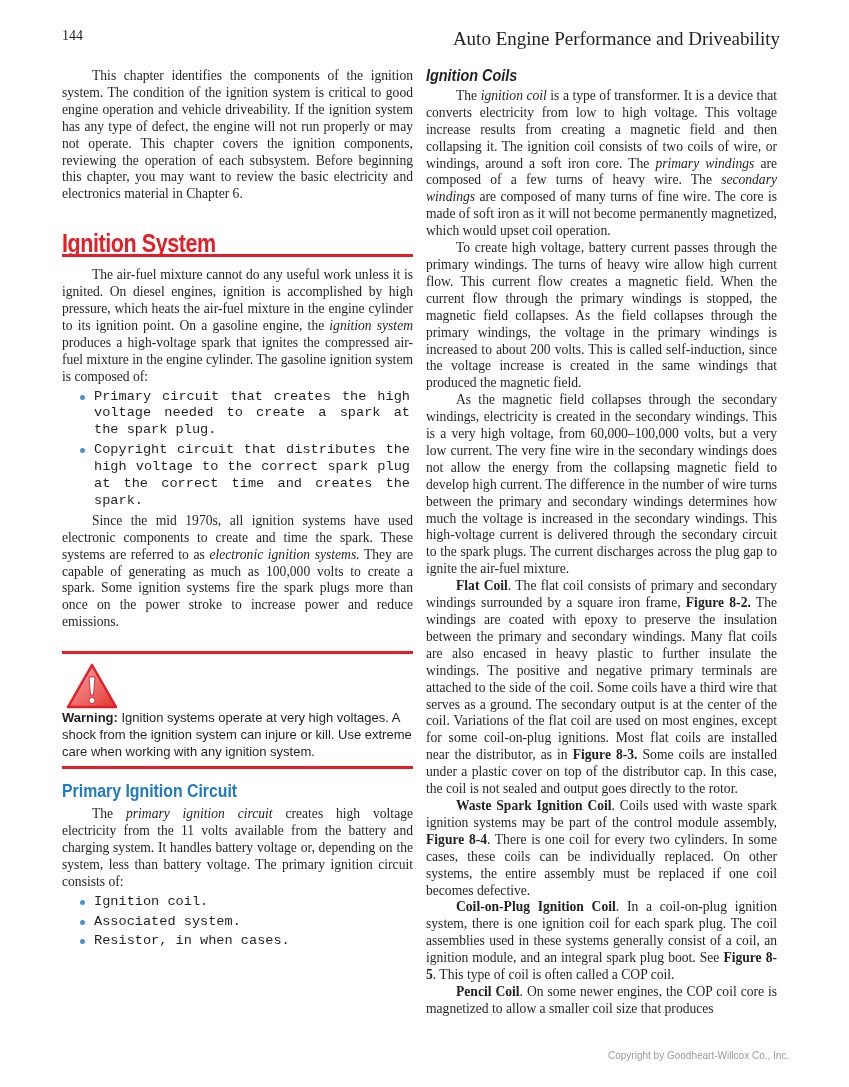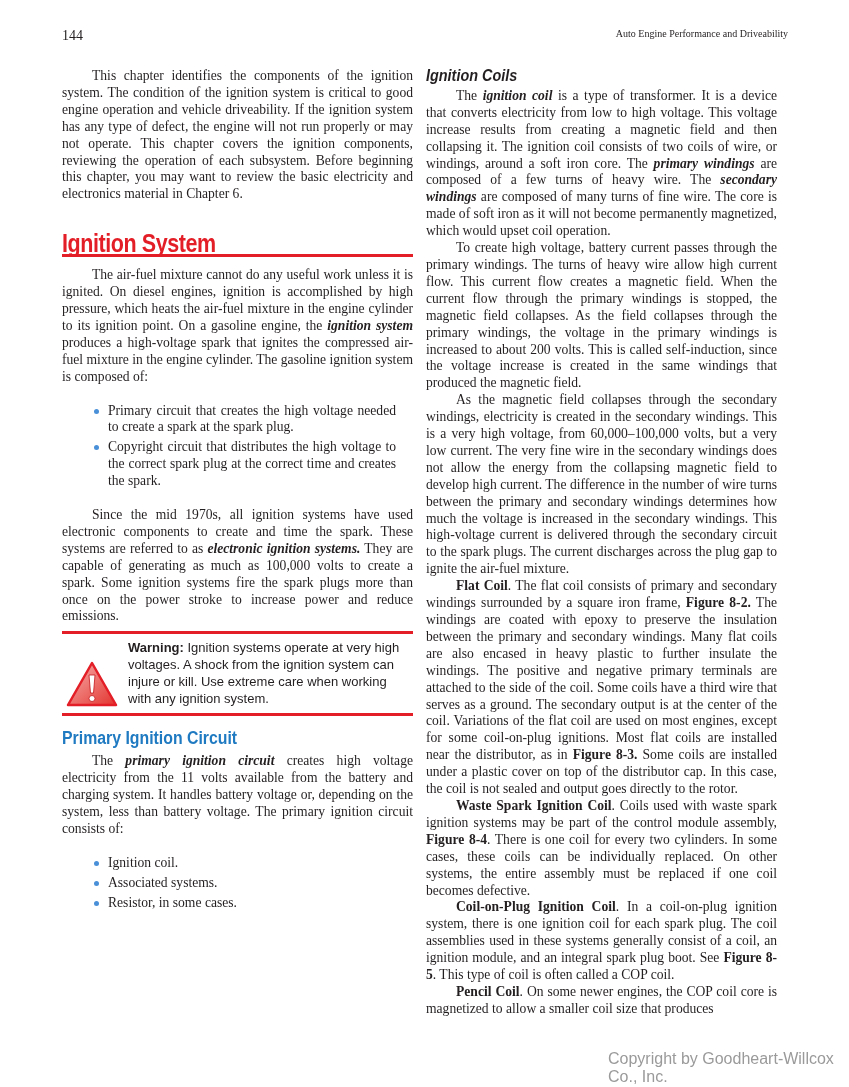--- a/index.html
+++ b/index.html
@@ -1,43 +1,43 @@
 <!DOCTYPE html>
 <html><head>
 <meta charset="utf-8">
 <style>
   html, body { margin: 0; padding: 0; background: #ffffff; }
   body { width: 849px; height: 1087px; position: relative; overflow: hidden;
          font-family: "Liberation Serif", "DejaVu Serif", serif; color: #231f20; }
   .page-num { position: absolute; left: 62px; top: 28px; font-size: 14px; }
-  .running-head { position: absolute; right: 61px; top: 28px; font-size: 10px; }
+  .running-head { position: absolute; right: 69px; top: 28px; font-size: 19px; }
   .col { position: absolute; top: 68px; width: 351px; font-size: 13.6px; line-height: 16.9px; }
   .col-left { left: 62px; }
   .col-right { left: 426px; }
   p { margin: 0; text-align: justify; }
   p.indent { text-indent: 30px; }
-  .em { font-weight: bold; font-style: italic; }
+  .em { font-weight: normal; font-style: italic; }
   .b { font-weight: bold; }
   .h1 { font-family: "Liberation Sans", "DejaVu Sans", sans-serif; font-weight: bold; color: #e31e26;
         font-size: 25px; letter-spacing: -0.5px; margin: 0; padding: 6px 0 2px 0; transform: scaleX(0.86); transform-origin: left; }
   .h1-rule { height: 3px; background: #e31e26; margin: 0 0 10px 0; }
   .h2 { font-family: "Liberation Sans", "DejaVu Sans", sans-serif; font-weight: bold; color: #1f7ac2;
         font-size: 18px; margin: 0 0 6px 0; transform: scaleX(0.88); transform-origin: left; }
   .h3 { font-family: "Liberation Sans", "DejaVu Sans", sans-serif; font-weight: bold; font-style: italic;
         color: #231f20; font-size: 16px; margin: 0 0 3px 0; transform: scaleX(0.9); transform-origin: left; }
-  ul.bul { list-style: none; margin: 17px; padding: 0; }
+  ul.bul { list-style: none; margin: 3px; padding: 0; font-family: Liberation Mono, monospace; }
   ul.bul li { position: relative; padding-left: 29px; text-align: justify; margin-bottom: 3px; }
   ul.bul li .dot { position: absolute; left: 15px; top: 6px; width: 5px; height: 5px; border-radius: 50%; background: #4a90d9; }
-  .warn { margin: 6px 0 14px 0; border-top: 3px solid #e31e26; border-bottom: 3px solid #e31e26; padding: 5px 0 6px 0;
-          display: flex; align-items: flex-end; }
+  .warn { margin: 20px 0 14px 0; border-top: 3px solid #e31e26; border-bottom: 3px solid #e31e26; padding: 5px 0 6px 0;
+          display: flex; align-items: flex-start; flex-direction: column; }
   .warn-icon { width: 52px; height: 46px; margin: 4px 10px 0 4px; flex: none; }
   .warn-text { font-family: "Liberation Sans", "DejaVu Sans", sans-serif; font-size: 13px; line-height: 17px; color: #231f20; }
   .warn-text .lbl { font-weight: bold; }
   .copyright { position: absolute; left: 608px; top: 1050px; font-family: "Liberation Sans", "DejaVu Sans", sans-serif;
-               font-size: 16px; color: #9a9a9a; }
+               font-size: 10px; color: #9a9a9a; }
   .gap { height: 26px; }
 </style>
 </head>
 <body>
 
 <div class="page-num">144</div>
 <div class="running-head">Auto Engine Performance and Driveability</div>
 
 <div class="col col-left">
   <p class="indent">This chapter identifies the components of the ignition system. The condition of the ignition system is critical to good engine operation and vehicle driveability. If the ignition system has any type of defect, the engine will not run properly or may not operate. This chapter covers the ignition components, reviewing the operation of each subsystem. Before beginning this chapter, you may want to review the basic electricity and electronics material in Chapter 6.</p>
@@ -63,22 +63,22 @@
       <path d="M23 14 L29 14 L27.5 32 L24.5 32 Z" fill="#ffffff" stroke="#c4161c" stroke-width="0.8"></path>
       <circle cx="26" cy="37.5" r="3" fill="#ffffff" stroke="#c4161c" stroke-width="0.8"></circle>
     </svg>
     <div class="warn-text"><span class="lbl">Warning:</span><span> Ignition systems operate at very high voltages. A shock from the ignition system can injure or kill. Use extreme care when working with any ignition system.</span></div>
   </div>
 
   <h2 class="h2">Primary Ignition Circuit</h2>
   <p class="indent"><span>The </span><span class="em">primary ignition circuit</span><span> creates high voltage electricity from the 11 volts available from the battery and charging system. It handles battery voltage or, depending on the system, less than battery voltage. The primary ignition circuit consists of:</span></p>
   <ul class="bul">
     <li><span class="dot"></span><span>Ignition coil.</span></li>
-    <li><span class="dot"></span><span>Associated systems.</span></li>
-    <li><span class="dot"></span><span>Resistor, in some cases.</span></li>
+    <li><span class="dot"></span><span>Associated system.</span></li>
+    <li><span class="dot"></span><span>Resistor, in when cases.</span></li>
   </ul>
 </div>
 
 <div class="col col-right">
   <h3 class="h3">Ignition Coils</h3>
   <p class="indent"><span>The </span><span class="em">ignition coil</span><span> is a type of transformer. It is a device that converts electricity from low to high voltage. This voltage increase results from creating a magnetic field and then collapsing it. The ignition coil consists of two coils of wire, or windings, around a soft iron core. The </span><span class="em">primary windings</span><span> are composed of a few turns of heavy wire. The </span><span class="em">secondary windings</span><span> are composed of many turns of fine wire. The core is made of soft iron as it will not become permanently magnetized, which would upset coil operation.</span></p>
   <p class="indent">To create high voltage, battery current passes through the primary windings. The turns of heavy wire allow high current flow. This current flow creates a magnetic field. When the current flow through the primary windings is stopped, the magnetic field collapses. As the field collapses through the primary windings, the voltage in the primary windings is increased to about 200 volts. This is called self-induction, since the voltage increase is created in the same windings that produced the magnetic field.</p>
   <p class="indent">As the magnetic field collapses through the secondary windings, electricity is created in the secondary windings. This is a very high voltage, from 60,000–100,000 volts, but a very low current. The very fine wire in the secondary windings does not allow the energy from the collapsing magnetic field to develop high current. The difference in the number of wire turns between the primary and secondary windings determines how much the voltage is increased in the secondary windings. This high-voltage current is delivered through the secondary circuit to the spark plugs. The current discharges across the plug gap to ignite the air-fuel mixture.</p>
   <p class="indent"><span class="b">Flat Coil</span><span>. The flat coil consists of primary and secondary windings surrounded by a square iron frame, </span><span class="b">Figure 8-2.</span><span> The windings are coated with epoxy to preserve the insulation between the primary and secondary windings. Many flat coils are also encased in heavy plastic to further insulate the windings. The positive and negative primary terminals are attached to the side of the coil. Some coils have a third wire that serves as a ground. The secondary output is at the center of the coil. Variations of the flat coil are used on most engines, except for some coil-on-plug ignitions. Most flat coils are installed near the distributor, as in </span><span class="b">Figure 8-3.</span><span> Some coils are installed under a plastic cover on top of the distributor cap. In this case, the coil is not sealed and output goes directly to the rotor.</span></p>
   <p class="indent"><span class="b">Waste Spark Ignition Coil</span><span>. Coils used with waste spark ignition systems may be part of the control module assembly, </span><span class="b">Figure 8-4</span><span>. There is one coil for every two cylinders. In some cases, these coils can be individually replaced. On other systems, the entire assembly must be replaced if one coil becomes defective.</span></p>

